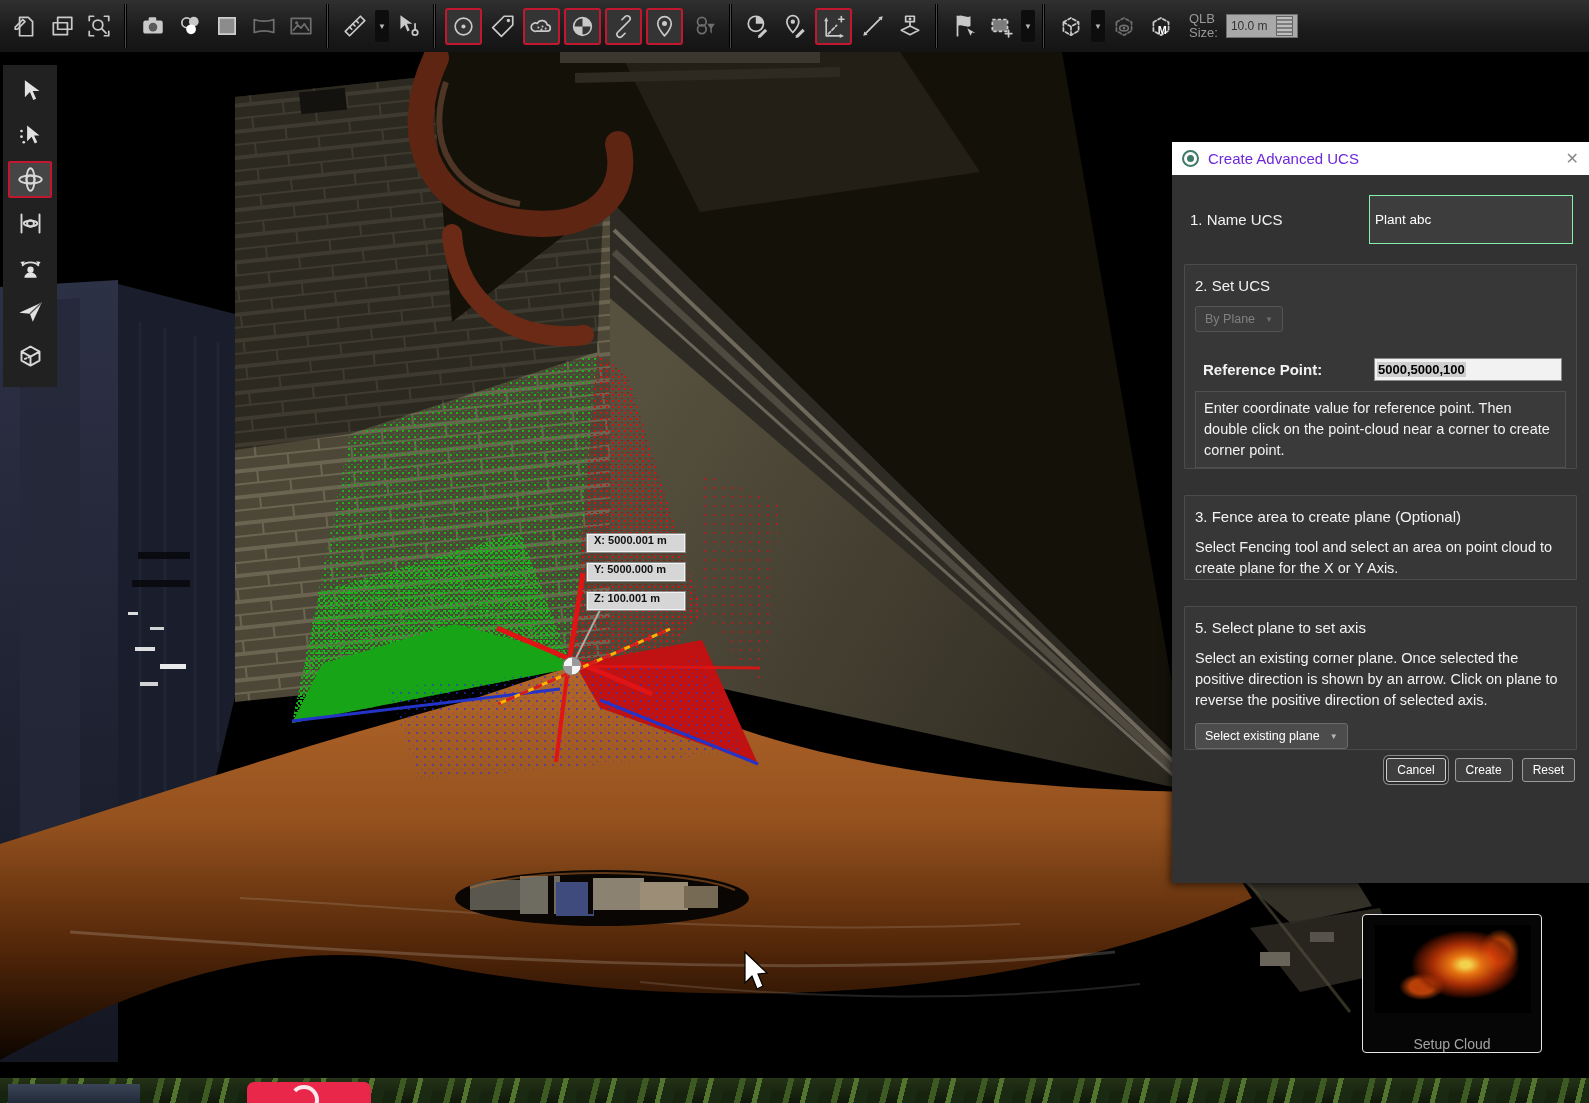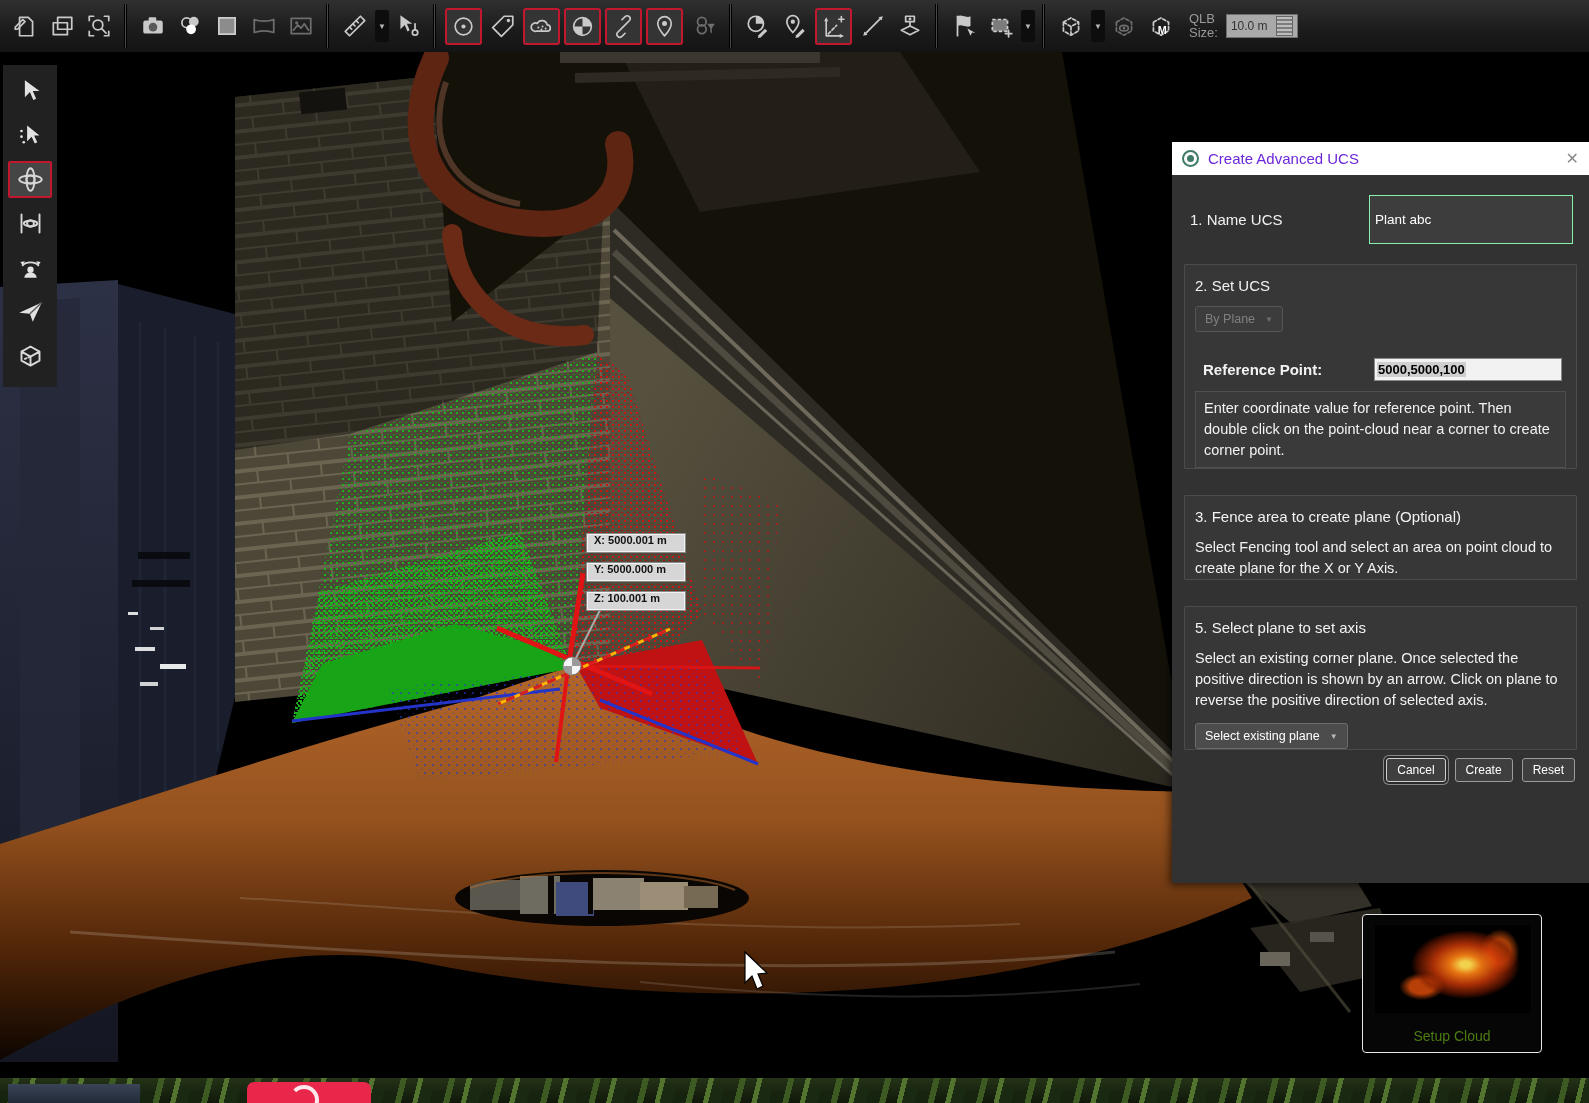--- a/index.html
+++ b/index.html
@@ -82,21 +82,21 @@
 
   
   #setupcloud{position:absolute;left:1362px;top:914px;width:180px;height:139px;background:#060606;
     border:1px solid #e6e6e6;border-radius:4px;z-index:15;box-sizing:border-box;}
   #sc-img{position:absolute;left:12px;top:10px;width:156px;height:88px;background:#000;
     background-image:
       radial-gradient(ellipse 70px 44px at 58% 45%, rgba(255,220,80,.95) 0 7%, rgba(255,130,20,.9) 22%, rgba(215,60,8,.8) 45%, rgba(120,25,0,.55) 68%, transparent 78%),
       radial-gradient(ellipse 30px 18px at 30% 70%, rgba(230,80,10,.8) 0 40%, transparent 75%),
       radial-gradient(ellipse 26px 30px at 80% 30%, rgba(240,90,12,.7) 0 40%, transparent 75%),
       repeating-conic-gradient(from 10deg at 58% 45%, rgba(0,0,0,.85) 0 7deg, rgba(0,0,0,0) 7deg 16deg);}
-  #sc-label{position:absolute;left:0;bottom:8px;width:100%;text-align:center;color:#4d7c0f;font-size:14px;}
+  #sc-label{position:absolute;left:0;bottom:0;width:100%;text-align:center;color:#a3a3a3;font-size:14px;}
 
   
   #bottomstrip{position:absolute;left:0;top:1078px;width:1589px;height:25px;z-index:25;
     background:
       repeating-linear-gradient(104deg, #16230f 0 13px, #3c5a22 13px 19px, #0b130a 19px 30px, #53742f 30px 35px, #1a2a12 35px 47px),
       linear-gradient(#243317,#10180a);background-blend-mode:lighten;}
   #strip-photo{position:absolute;left:8px;top:6px;width:132px;height:19px;background:linear-gradient(#3a4456,#222a38);}
   #strip-appicon{position:absolute;left:247px;top:4px;width:124px;height:21px;background:#e8274b;
     border-radius:7px 7px 0 0;}
   #strip-appicon::after{content:"";position:absolute;left:42px;top:3px;width:30px;height:30px;border-radius:50%;

